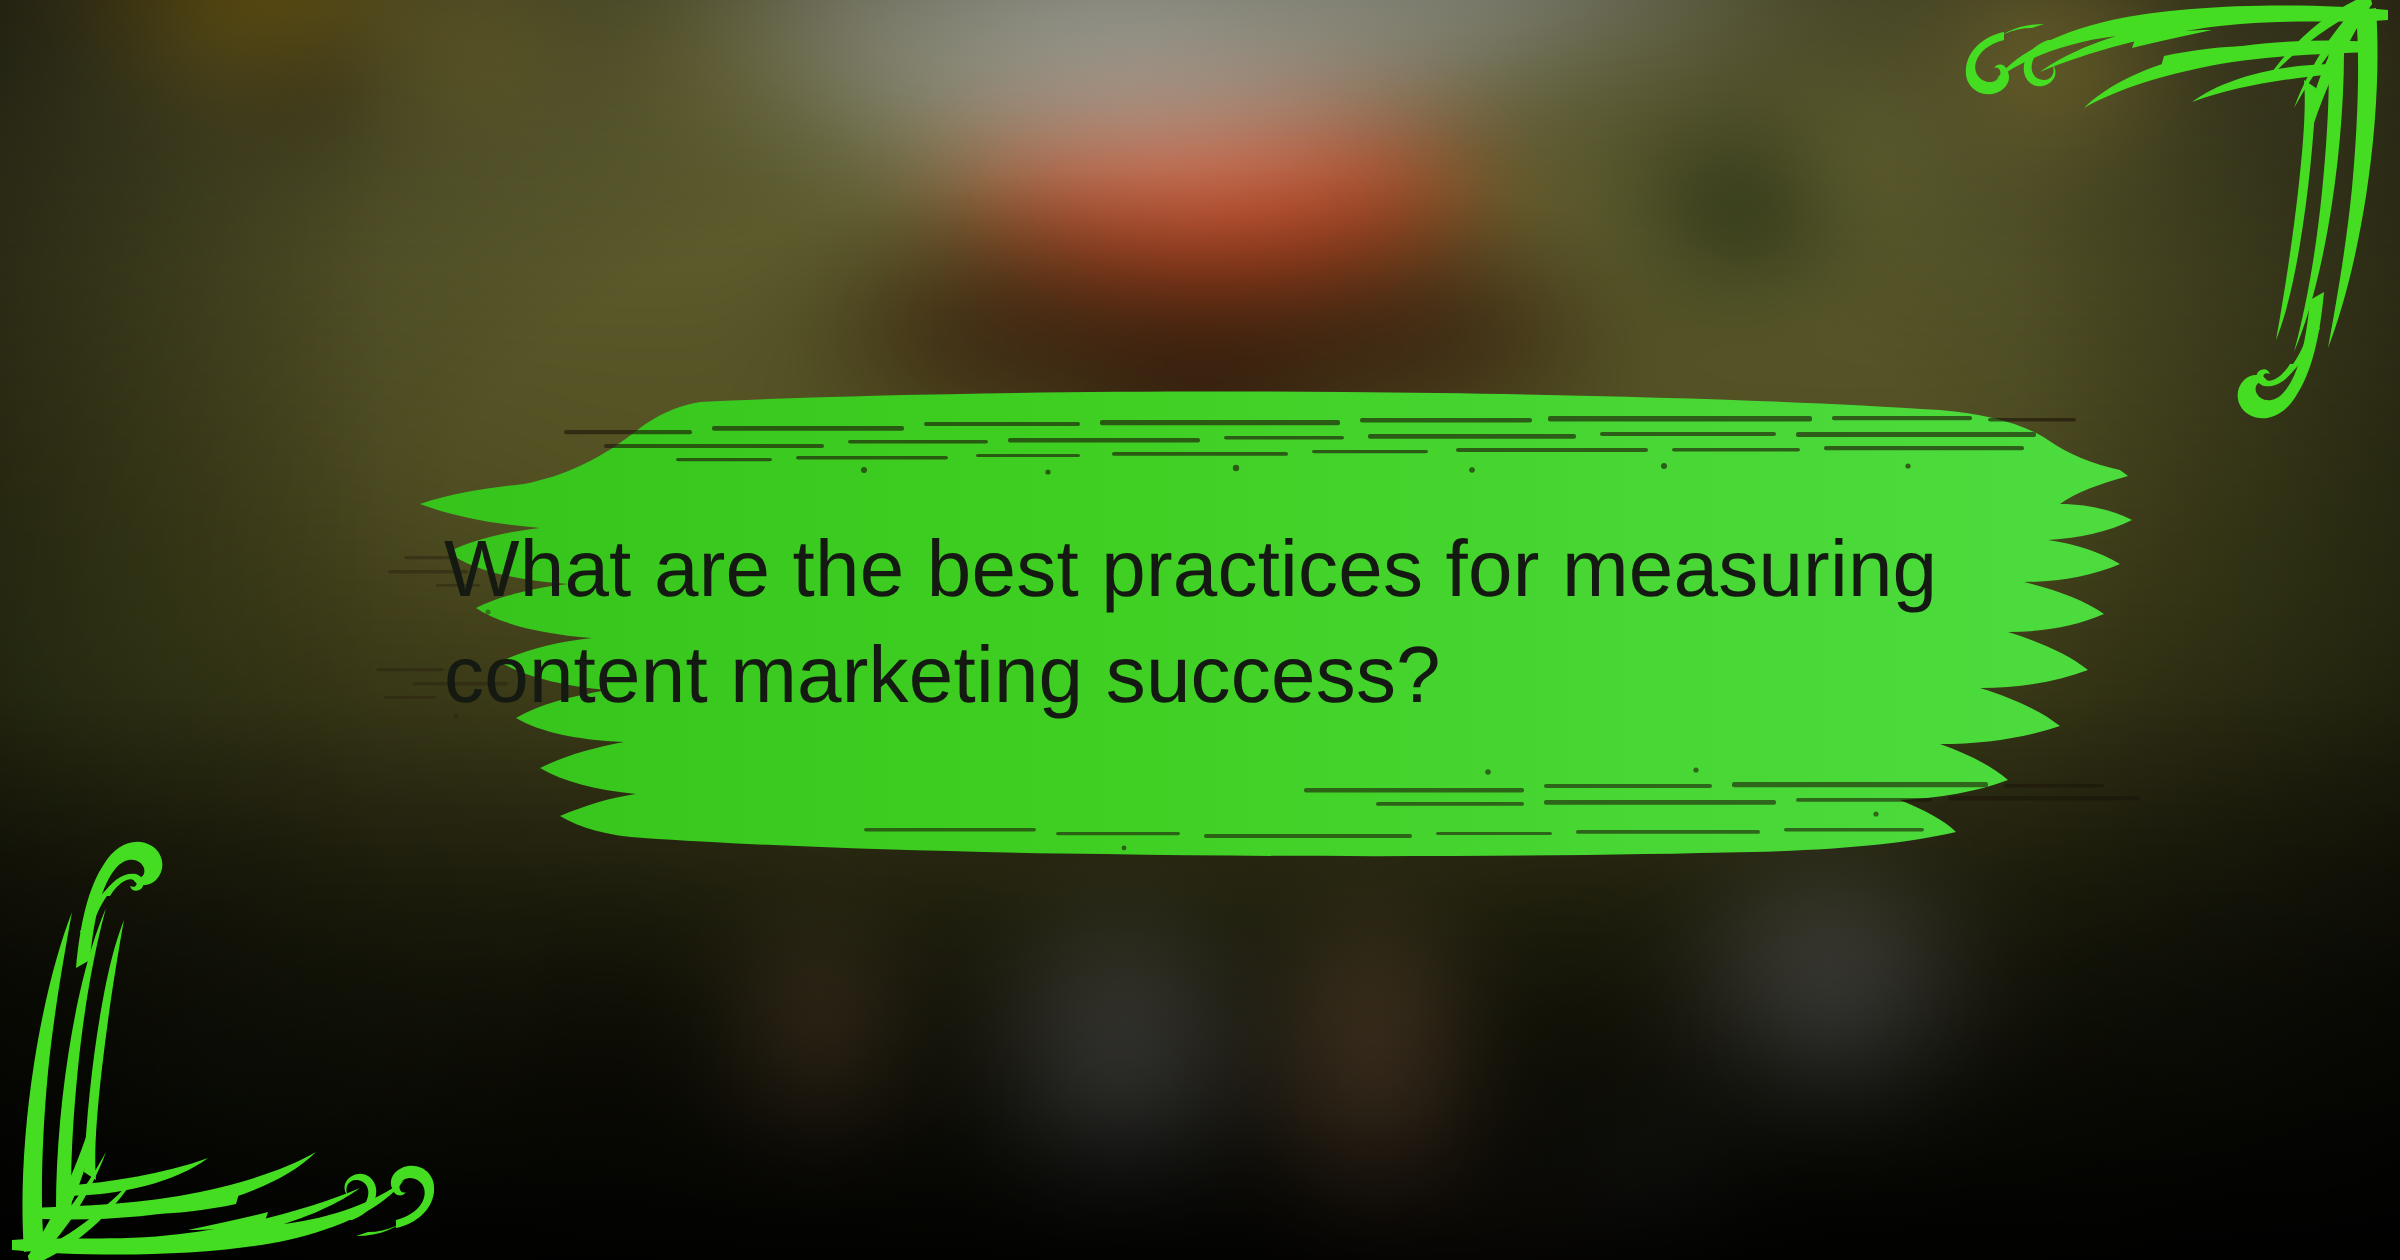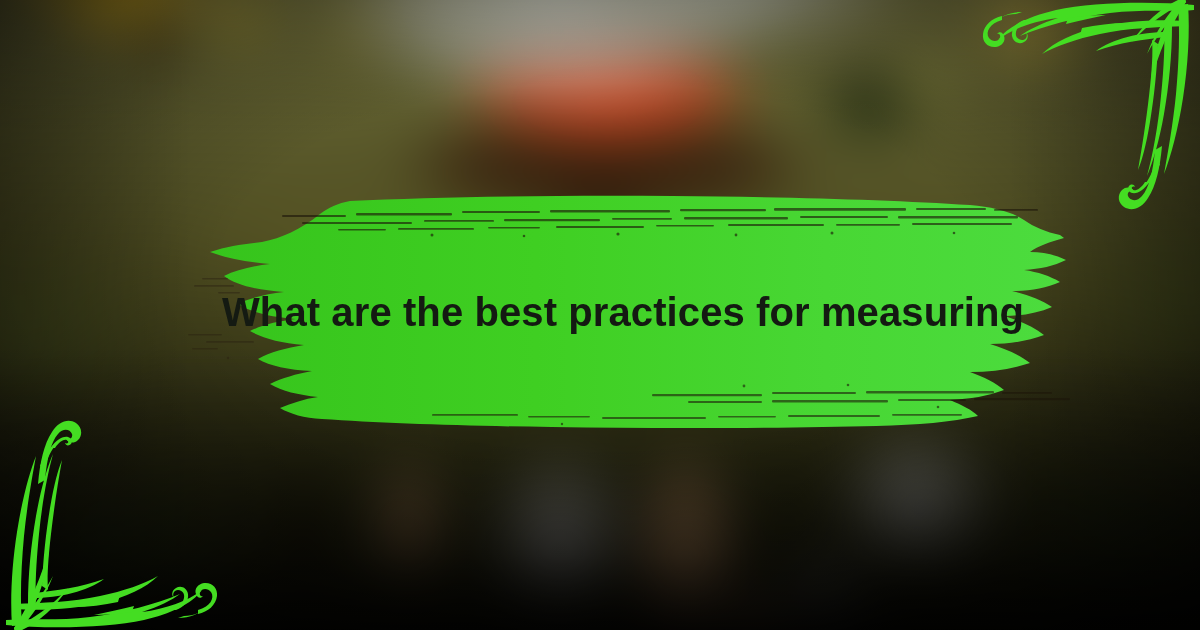--- a/index.html
+++ b/index.html
@@ -106,21 +106,21 @@
     position: absolute;
     left: 90px;
     right: 90px;
     top: 50%;
     transform: translateY(-50%);
     text-align: left;
     color: #141a12;
     font-size: 40px;
     line-height: 1.32;
     letter-spacing: 0.1px;
-    font-weight: 700;
+    font-weight: 400;
   }
   #banner-text .tline { display: block; white-space: nowrap; }
 </style>
 </head>
 <body>
 
 <div id="card">
 
   <div id="photo"></div>
   <div id="vignette"></div>
@@ -297,16 +297,17 @@
         <rect x="760" y="228" width="70" height="1.7" rx="1"></rect>
         <circle cx="612" cy="200" r="1.4"></circle>
         <circle cx="716" cy="199" r="1.3"></circle>
         <circle cx="806" cy="221" r="1.3"></circle>
         <circle cx="430" cy="238" r="1.2"></circle>
       </g>
     </svg>
 
     <div id="banner-text">
       <span class="tline">What are the best practices for measuring</span>
+      <span class="tline">content marketing success?</span>
     </div>
   </div>
 
 </div>
 
 </body></html>

